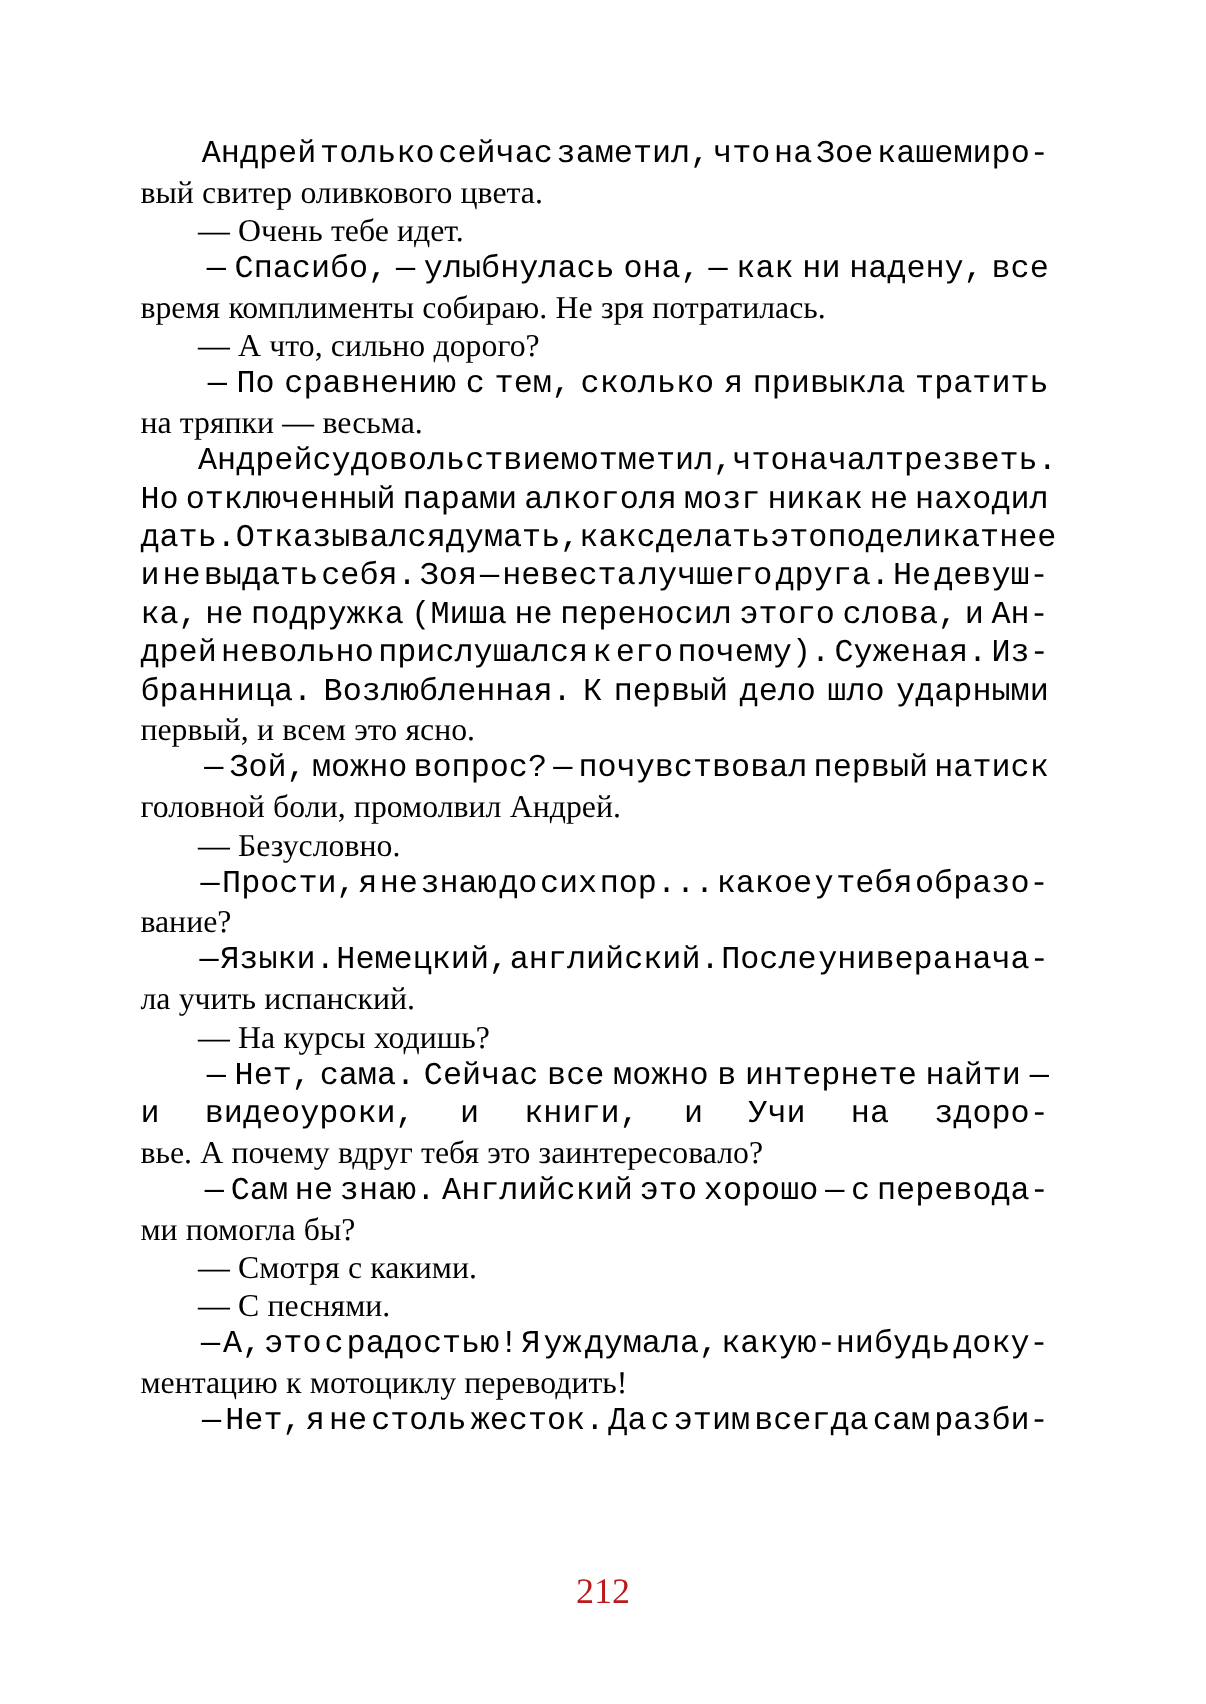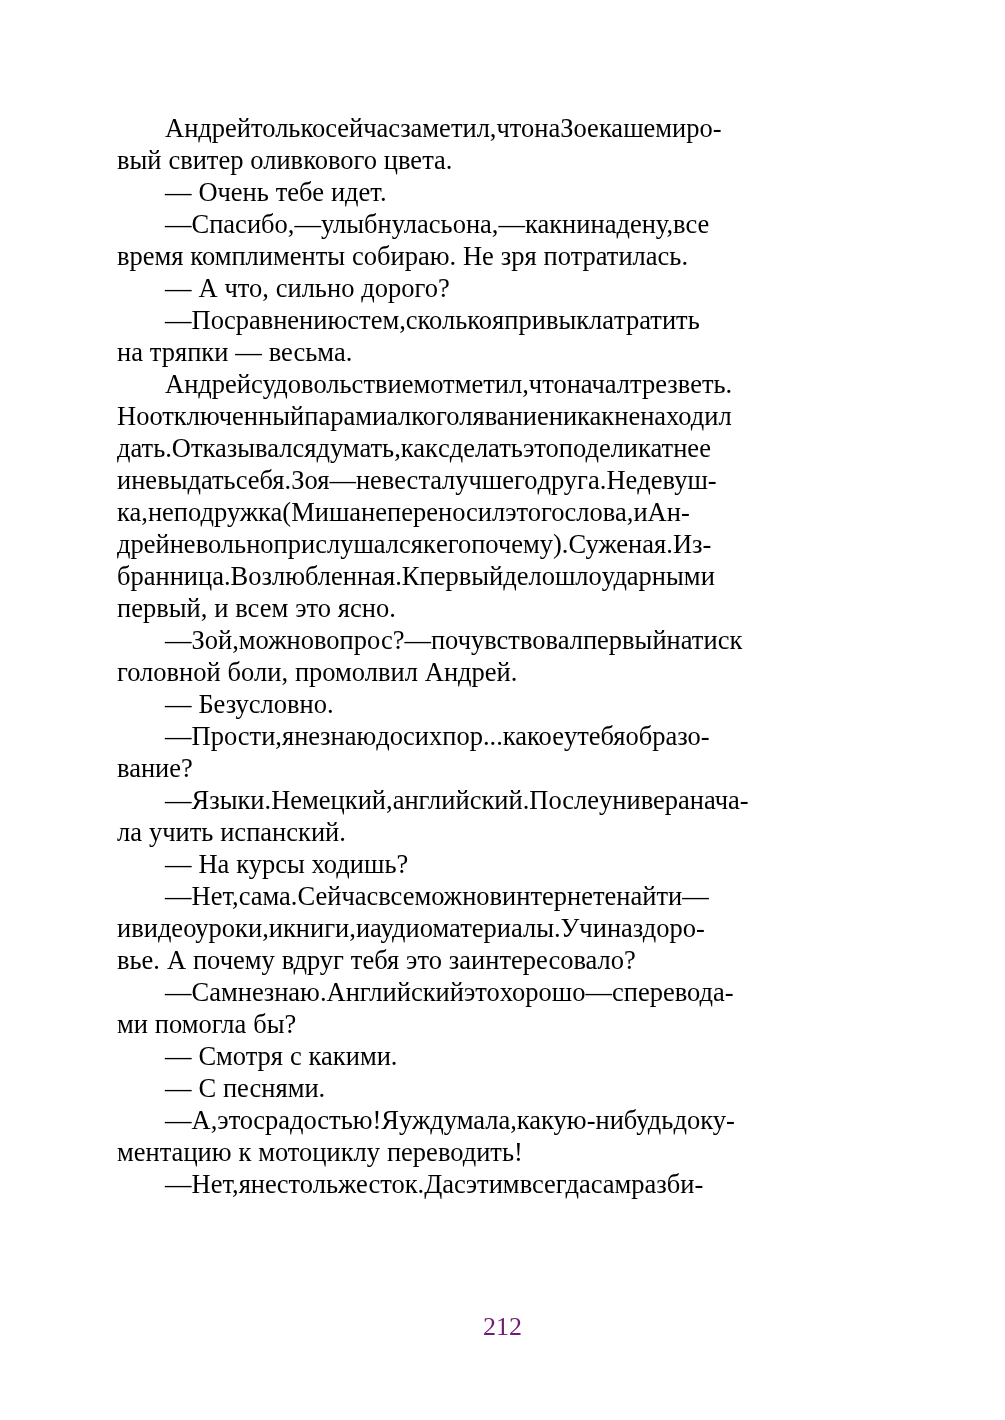--- a/index.html
+++ b/index.html
@@ -38,21 +38,22 @@
   .line {
     display: flex;
     height: 32px;
     line-height: 32px;
     font-size: 26.5px;
     white-space: pre;
     letter-spacing: 0;
   }
   
   .line.just {
-    justify-content: flex-start;
+    justify-content: space-between;
+    font-family: Liberation Mono, monospace;
   }
   
   .line.last {
     justify-content: flex-start;
   }
   .line.last .w + .w {
     margin-left: 0;
   }
   .line .w {
     display: inline-block;
@@ -70,58 +71,58 @@
     width: 48px;
     flex: 0 0 48px;
   }
 
   #page-number {
     position: absolute;
     left: 0;
     top: 1311px;
     width: 1005px;
     text-align: center;
-    font-size: 26px;
+    font-size: 30px;
     line-height: 32px;
     font-family: "Liberation Serif", "DejaVu Serif", serif;
-    color: #701a75;
+    color: #b91c1c;
   }
 </style>
 </head>
 <body>
 
 <div id="page">
 
   <div id="text-column">
       <div class="line just"><span class="indent"></span><span class="w">Андрей</span><span class="w">только</span><span class="w">сейчас</span><span class="w">заметил,</span><span class="w">что</span><span class="w">на</span><span class="w">Зое</span><span class="w">кашемиро-</span></div>
       <div class="line last"><span class="w">вый</span><span class="w">свитер</span><span class="w">оливкового</span><span class="w">цвета.</span></div>
       <div class="line last"><span class="indent"></span><span class="w">—</span><span class="w">Очень</span><span class="w">тебе</span><span class="w">идет.</span></div>
       <div class="line just"><span class="indent"></span><span class="w">—</span><span class="w">Спасибо,</span><span class="w">—</span><span class="w">улыбнулась</span><span class="w">она,</span><span class="w">—</span><span class="w">как</span><span class="w">ни</span><span class="w">надену,</span><span class="w">все</span></div>
       <div class="line last"><span class="w">время</span><span class="w">комплименты</span><span class="w">собираю.</span><span class="w">Не</span><span class="w">зря</span><span class="w">потратилась.</span></div>
       <div class="line last"><span class="indent"></span><span class="w">—</span><span class="w">А</span><span class="w">что,</span><span class="w">сильно</span><span class="w">дорого?</span></div>
       <div class="line just"><span class="indent"></span><span class="w">—</span><span class="w">По</span><span class="w">сравнению</span><span class="w">с</span><span class="w">тем,</span><span class="w">сколько</span><span class="w">я</span><span class="w">привыкла</span><span class="w">тратить</span></div>
       <div class="line last"><span class="w">на</span><span class="w">тряпки</span><span class="w">—</span><span class="w">весьма.</span></div>
       <div class="line just"><span class="indent"></span><span class="w">Андрей</span><span class="w">с</span><span class="w">удовольствием</span><span class="w">отметил,</span><span class="w">что</span><span class="w">начал</span><span class="w">трезветь.</span></div>
-      <div class="line just"><span class="w">Но</span><span class="w">отключенный</span><span class="w">парами</span><span class="w">алкоголя</span><span class="w">вание</span><span class="w">никак</span><span class="w">не</span><span class="w">находил</span></div>
+      <div class="line just"><span class="w">Но</span><span class="w">отключенный</span><span class="w">парами</span><span class="w">алкоголя</span><span class="w">мозг</span><span class="w">никак</span><span class="w">не</span><span class="w">находил</span></div>
       <div class="line just"><span class="w">дать.</span><span class="w">Отказывался</span><span class="w">думать,</span><span class="w">как</span><span class="w">сделать</span><span class="w">это</span><span class="w">поделикатнее</span></div>
       <div class="line just"><span class="w">и</span><span class="w">не</span><span class="w">выдать</span><span class="w">себя.</span><span class="w">Зоя</span><span class="w">—</span><span class="w">невеста</span><span class="w">лучшего</span><span class="w">друга.</span><span class="w">Не</span><span class="w">девуш-</span></div>
       <div class="line just"><span class="w">ка,</span><span class="w">не</span><span class="w">подружка</span><span class="w">(Миша</span><span class="w">не</span><span class="w">переносил</span><span class="w">этого</span><span class="w">слова,</span><span class="w">и</span><span class="w">Ан-</span></div>
       <div class="line just"><span class="w">дрей</span><span class="w">невольно</span><span class="w">прислушался</span><span class="w">к</span><span class="w">его</span><span class="w">почему).</span><span class="w">Суженая.</span><span class="w">Из-</span></div>
       <div class="line just"><span class="w">бранница.</span><span class="w">Возлюбленная.</span><span class="w">К</span><span class="w">первый</span><span class="w">дело</span><span class="w">шло</span><span class="w">ударными</span></div>
       <div class="line last"><span class="w">первый,</span><span class="w">и</span><span class="w">всем</span><span class="w">это</span><span class="w">ясно.</span></div>
       <div class="line just"><span class="indent"></span><span class="w">—</span><span class="w">Зой,</span><span class="w">можно</span><span class="w">вопрос?</span><span class="w">—</span><span class="w">почувствовал</span><span class="w">первый</span><span class="w">натиск</span></div>
       <div class="line last"><span class="w">головной</span><span class="w">боли,</span><span class="w">промолвил</span><span class="w">Андрей.</span></div>
       <div class="line last"><span class="indent"></span><span class="w">—</span><span class="w">Безусловно.</span></div>
       <div class="line just"><span class="indent"></span><span class="w">—</span><span class="w">Прости,</span><span class="w">я</span><span class="w">не</span><span class="w">знаю</span><span class="w">до</span><span class="w">сих</span><span class="w">пор...</span><span class="w">какое</span><span class="w">у</span><span class="w">тебя</span><span class="w">образо-</span></div>
       <div class="line last"><span class="w">вание?</span></div>
       <div class="line just"><span class="indent"></span><span class="w">—</span><span class="w">Языки.</span><span class="w">Немецкий,</span><span class="w">английский.</span><span class="w">После</span><span class="w">универа</span><span class="w">нача-</span></div>
       <div class="line last"><span class="w">ла</span><span class="w">учить</span><span class="w">испанский.</span></div>
       <div class="line last"><span class="indent"></span><span class="w">—</span><span class="w">На</span><span class="w">курсы</span><span class="w">ходишь?</span></div>
       <div class="line just"><span class="indent"></span><span class="w">—</span><span class="w">Нет,</span><span class="w">сама.</span><span class="w">Сейчас</span><span class="w">все</span><span class="w">можно</span><span class="w">в</span><span class="w">интернете</span><span class="w">найти</span><span class="w">—</span></div>
-      <div class="line just"><span class="w">и</span><span class="w">видеоуроки,</span><span class="w">и</span><span class="w">книги,</span><span class="w">и</span><span class="w">аудиоматериалы.</span><span class="w">Учи</span><span class="w">на</span><span class="w">здоро-</span></div>
+      <div class="line just"><span class="w">и</span><span class="w">видеоуроки,</span><span class="w">и</span><span class="w">книги,</span><span class="w">и</span><span class="w">Учи</span><span class="w">на</span><span class="w">здоро-</span></div>
       <div class="line last"><span class="w">вье.</span><span class="w">А</span><span class="w">почему</span><span class="w">вдруг</span><span class="w">тебя</span><span class="w">это</span><span class="w">заинтересовало?</span></div>
       <div class="line just"><span class="indent"></span><span class="w">—</span><span class="w">Сам</span><span class="w">не</span><span class="w">знаю.</span><span class="w">Английский</span><span class="w">это</span><span class="w">хорошо</span><span class="w">—</span><span class="w">с</span><span class="w">перевода-</span></div>
       <div class="line last"><span class="w">ми</span><span class="w">помогла</span><span class="w">бы?</span></div>
       <div class="line last"><span class="indent"></span><span class="w">—</span><span class="w">Смотря</span><span class="w">с</span><span class="w">какими.</span></div>
       <div class="line last"><span class="indent"></span><span class="w">—</span><span class="w">С</span><span class="w">песнями.</span></div>
       <div class="line just"><span class="indent"></span><span class="w">—</span><span class="w">А,</span><span class="w">это</span><span class="w">с</span><span class="w">радостью!</span><span class="w">Я</span><span class="w">уж</span><span class="w">думала,</span><span class="w">какую-нибудь</span><span class="w">доку-</span></div>
       <div class="line last"><span class="w">ментацию</span><span class="w">к</span><span class="w">мотоциклу</span><span class="w">переводить!</span></div>
       <div class="line just"><span class="indent"></span><span class="w">—</span><span class="w">Нет,</span><span class="w">я</span><span class="w">не</span><span class="w">столь</span><span class="w">жесток.</span><span class="w">Да</span><span class="w">с</span><span class="w">этим</span><span class="w">всегда</span><span class="w">сам</span><span class="w">разби-</span></div>
     </div>
 

